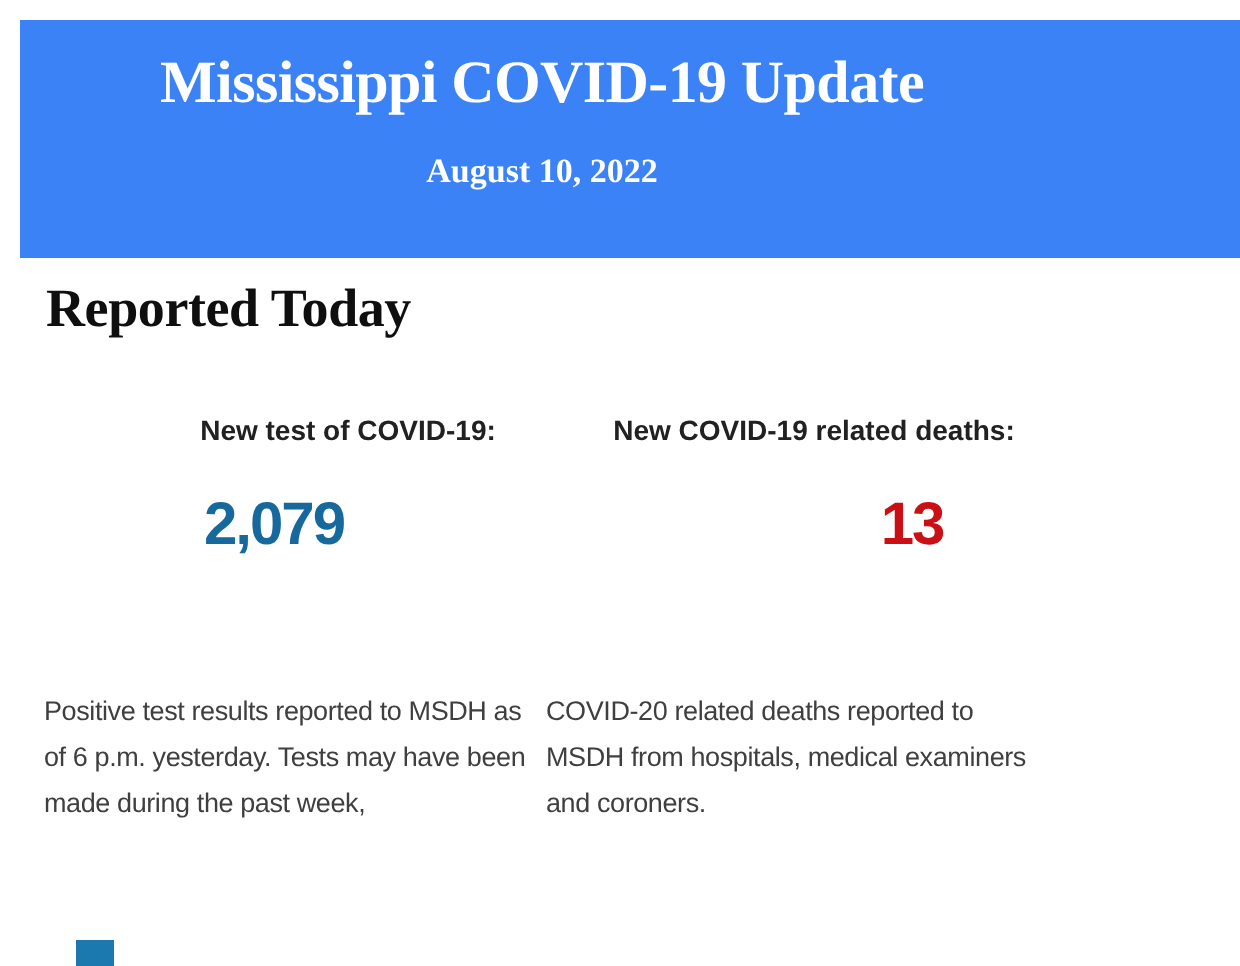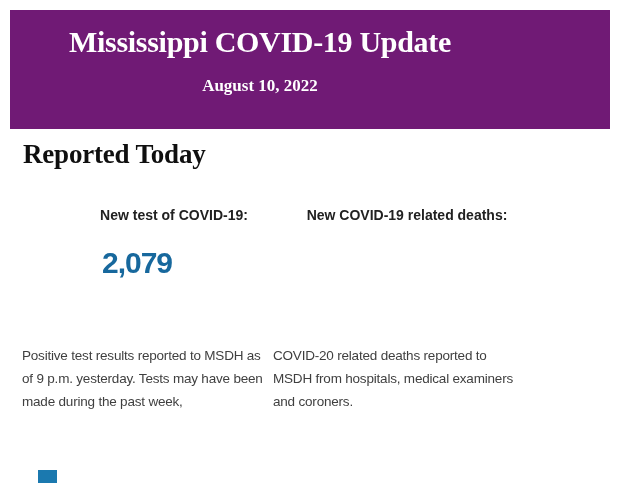--- a/index.html
+++ b/index.html
@@ -89,36 +89,37 @@
     width: 19px;
     height: 13px;
     background: #1b79af;
   }
 </style>
 </head>
 <body>
 
 <div class="canvas">
 
-  <div class="banner" style="background: #701a75;">
+  <div class="banner" style="background: #3b82f6; padding-left: 11px;">
     <div class="banner-inner">
       <div class="banner-title">Mississippi COVID-19 Update</div>
       <div class="banner-date">August 10, 2022</div>
     </div>
   </div>
 
   <div class="section-title">Reported Today</div>
 
   <div class="stat-label cases">New test of COVID-19:</div>
   <div class="stat-label deaths">New COVID-19 related deaths:</div>
 
   <div class="stat-value cases" style="color: rgb(23, 104, 157);">2,079</div>
+  <div class="stat-value deaths" style="color: rgb(203, 16, 21);">13</div>
 
   <div class="stat-desc cases">Positive test results reported to MSDH as
-of 9 p.m. yesterday. Tests may have been
+of 6 p.m. yesterday. Tests may have been
 made during the past week,</div>
   <div class="stat-desc deaths">COVID-20 related deaths reported to
 MSDH from hospitals, medical examiners
 and coroners.</div>
 
   <div class="cutoff-block" style="background: rgb(27, 121, 175);"></div>
 
 </div>
 
 </body></html>

